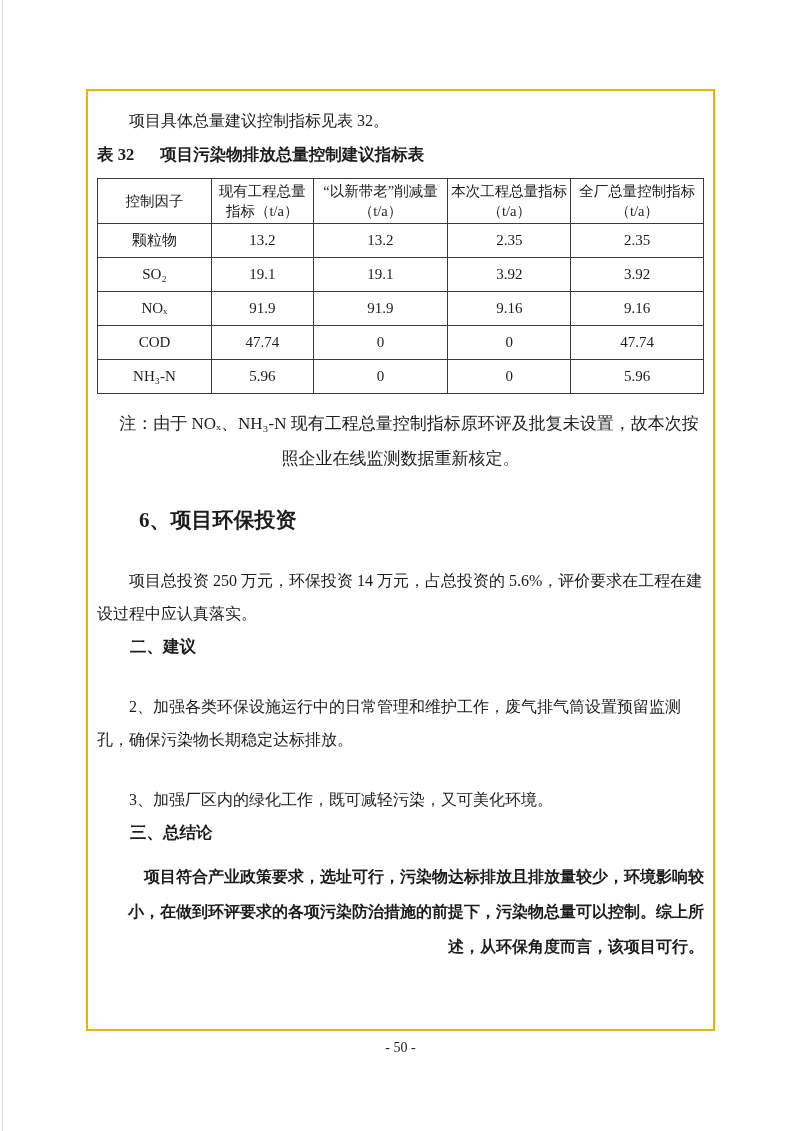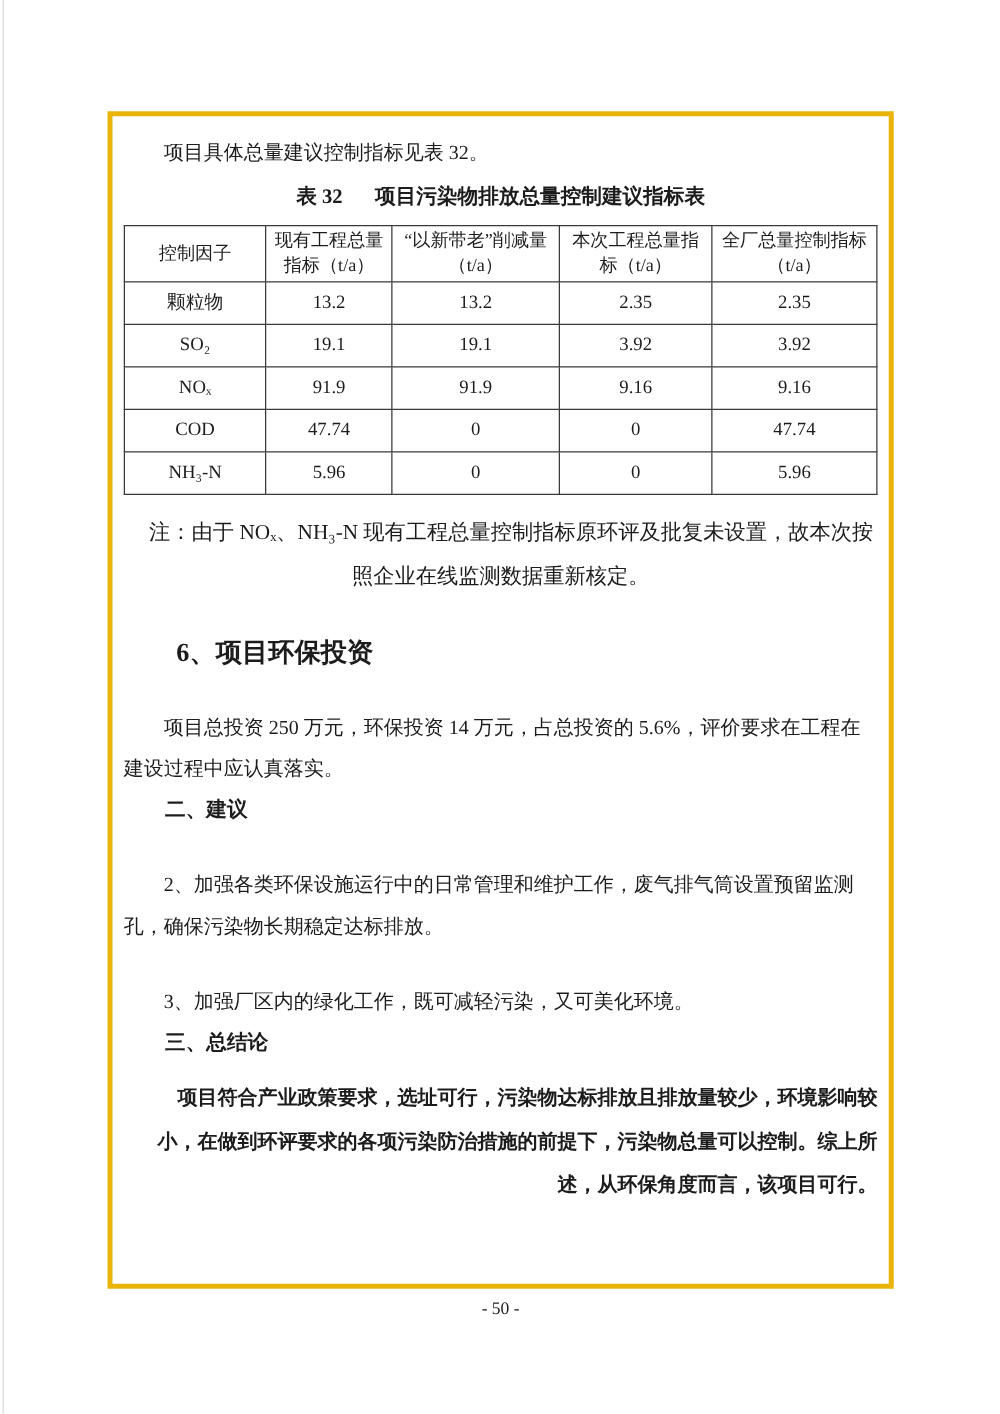--- a/index.html
+++ b/index.html
@@ -13,28 +13,28 @@
   }
   .scan-edge {
     position: absolute; left: 2px; top: 0;
     width: 1px; height: 100%;
     background: #d9d9d9;
   }
   .content-box {
     position: absolute;
     left: 86px; top: 89px;
     width: 629px; height: 942px;
-    border: 4px solid #eab308;
+    border: 2px solid #eab308;
     padding: 13px 9px 0 9px;
     font-size: 16px;
     line-height: 33px;
   }
   .intro { text-indent: 2em; }
   .table-caption {
-    text-align: center;
+    text-align: left;
     font-weight: bold;
     font-size: 16.5px;
     margin: 3px 0 8px 0;
     line-height: 30px;
   }
   .table-caption .caption-label { margin-right: 26px; }
   table.totals {
     width: 100%;
     border-collapse: collapse;
     table-layout: fixed;

